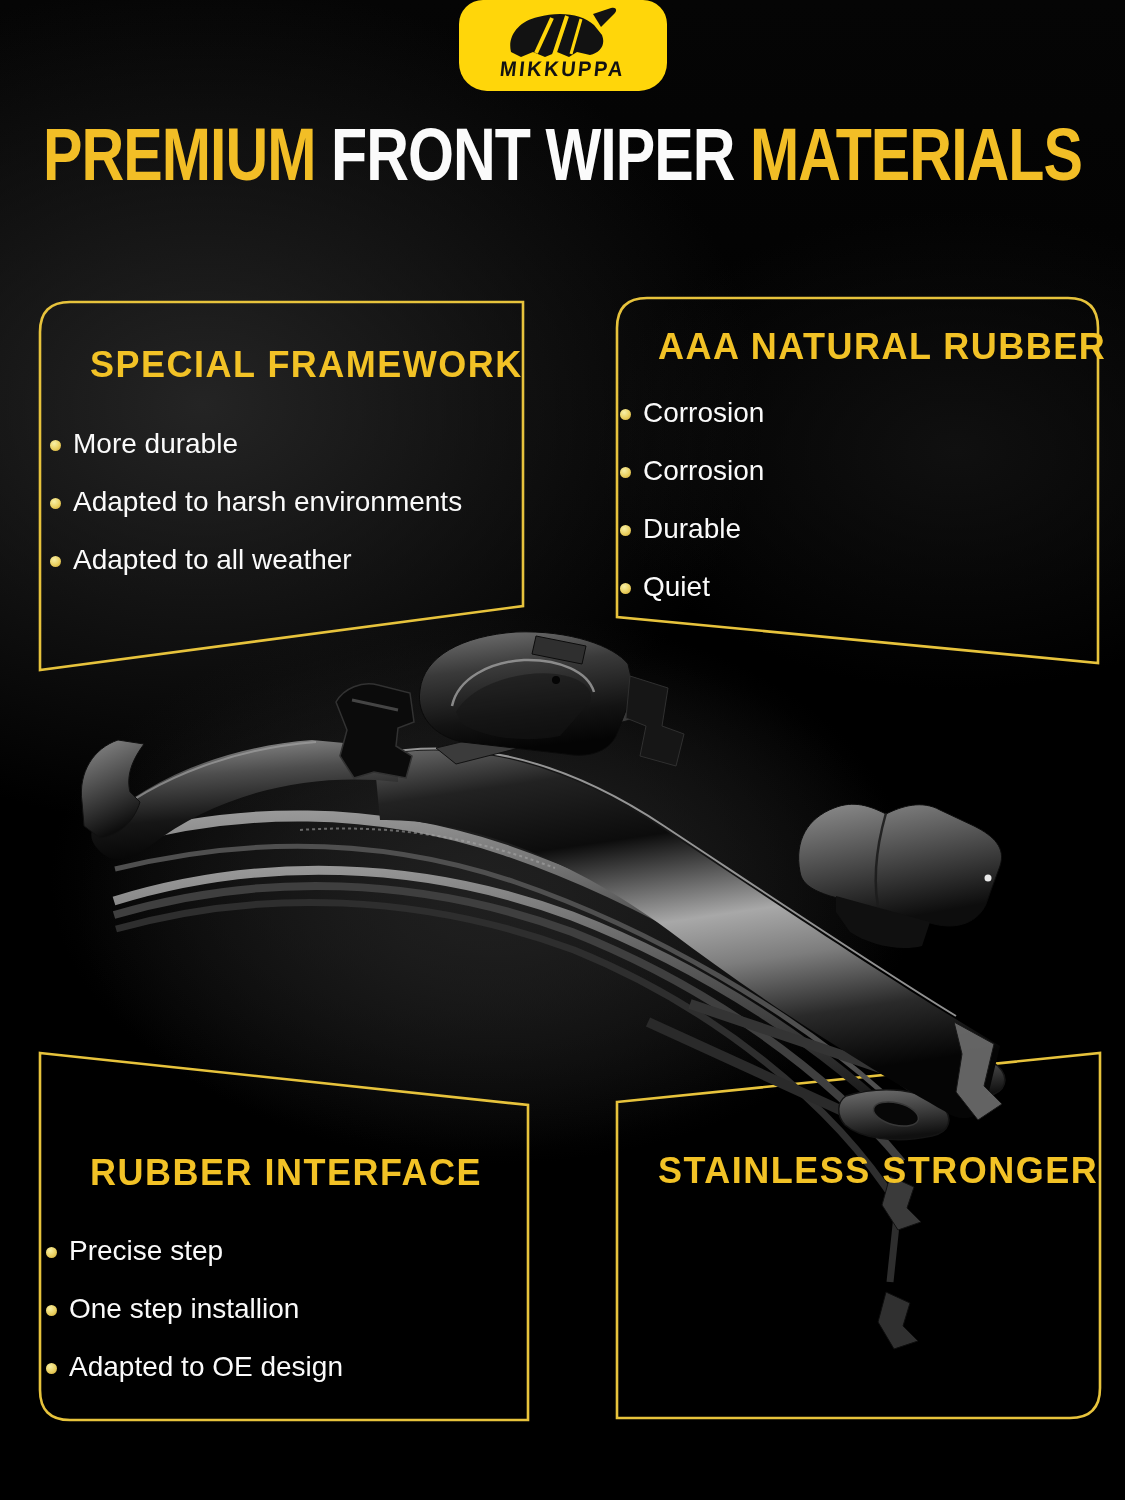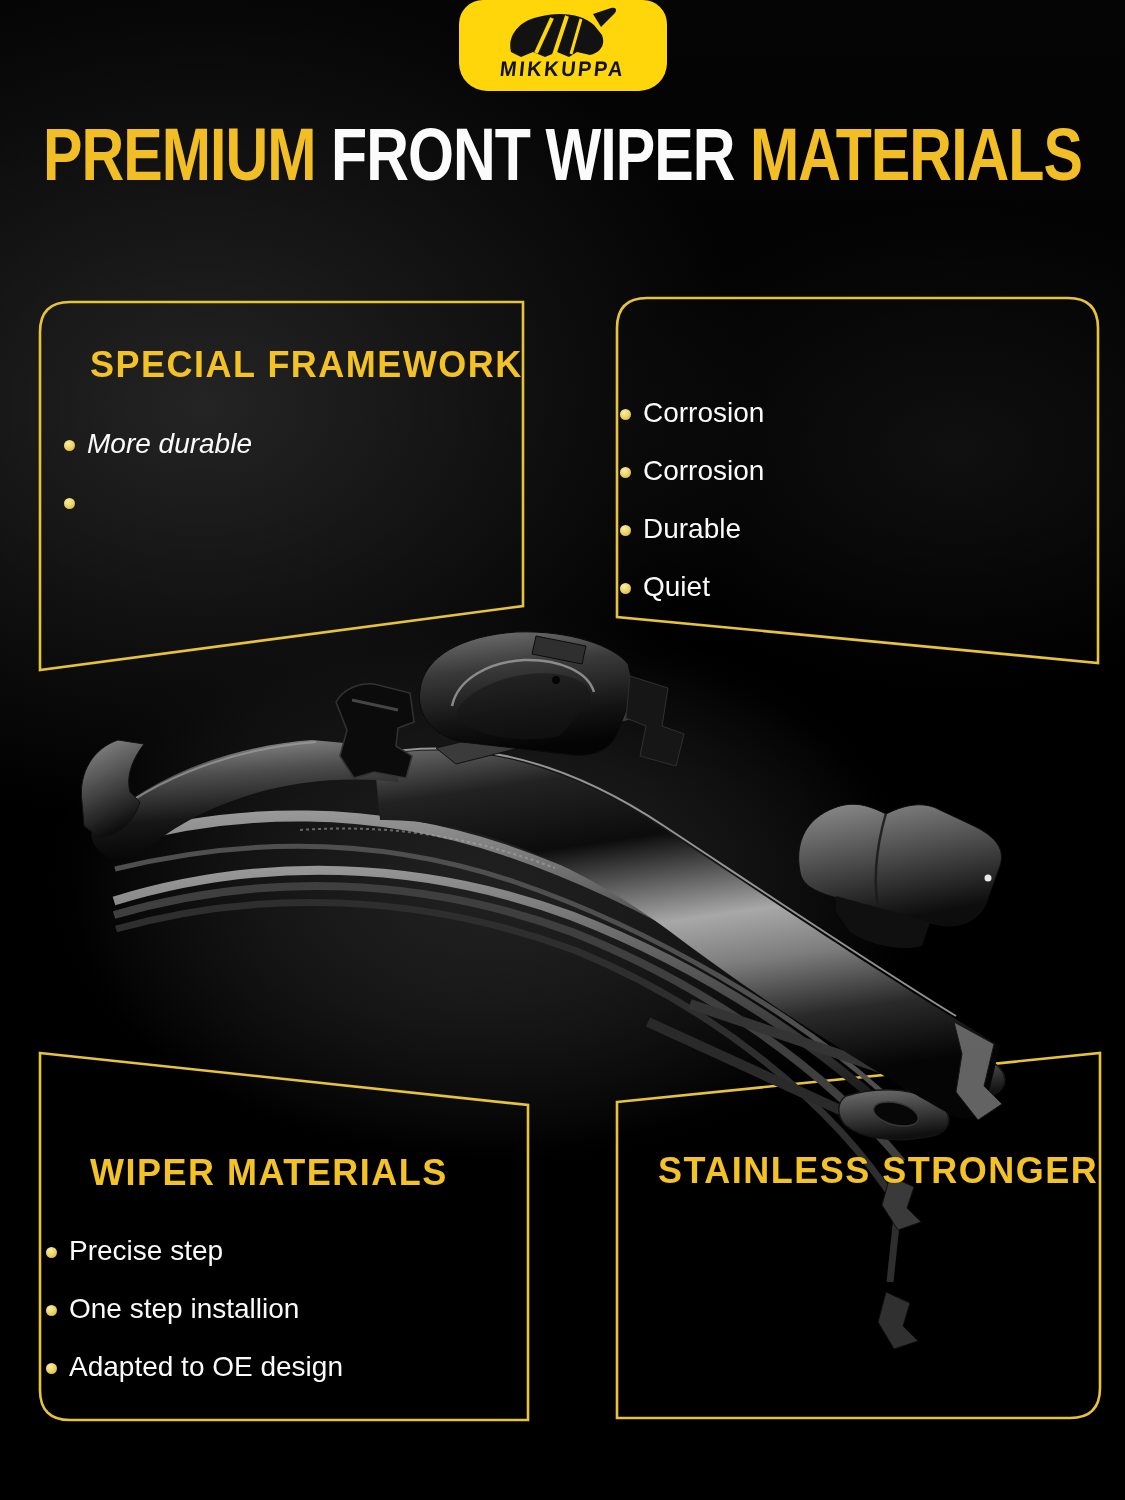--- a/index.html
+++ b/index.html
@@ -35,21 +35,21 @@
   
   .panel-title{
     position:absolute;color:#F2C226;font-weight:700;font-size:36px;
     letter-spacing:1.5px;white-space:nowrap;margin-left:28px;
   }
   .t1{left:62px;top:344px;}
   .t2{left:630px;top:326px;}
   .t3{left:62px;top:1152px;}
   .t4{left:630px;top:1150px;}
   ul.feats{position:absolute;list-style:none;margin:0;padding:0;}
-  .l1{left:64px;top:415px;font-style:italic;}
+  .l1{left:50px;top:415px;}
   .l2{left:620px;top:384px;}
   .l3{left:46px;top:1222px;}
   .l4{left:620px;top:1208px;}
   ul.feats li{
     height:58px;display:flex;align-items:center;white-space:nowrap;
   }
   .dot{
     width:11px;height:11px;border-radius:50%;flex:0 0 11px;margin-right:12px;
     background:radial-gradient(circle at 38% 32%, #F8F0A6 0%, #EAD061 55%, #CBA32E 100%);
     align-self:center;margin-top:2px;
@@ -196,43 +196,49 @@
   </div>
 
   <div class="panel-title t1">SPECIAL FRAMEWORK</div>
   <ul class="feats l1">
     <li>
         <span class="dot"></span>
         <span class="feat-text">More durable</span>
       </li>
     <li>
         <span class="dot"></span>
+        <span class="feat-text">Adapted to harsh environments</span>
+      </li>
+    <li>
+        <span class="dot"></span>
+        <span class="feat-text">Adapted to all weather</span>
       </li>
   </ul>
 
+  <div class="panel-title t2">AAA NATURAL RUBBER</div>
   <ul class="feats l2">
     <li>
         <span class="dot"></span>
         <span class="feat-text">Corrosion</span>
       </li>
     <li>
         <span class="dot"></span>
         <span class="feat-text">Corrosion</span>
       </li>
     <li>
         <span class="dot"></span>
         <span class="feat-text">Durable</span>
       </li>
     <li>
         <span class="dot"></span>
         <span class="feat-text">Quiet</span>
       </li>
   </ul>
 
-  <div class="panel-title t3">WIPER MATERIALS</div>
+  <div class="panel-title t3">RUBBER INTERFACE</div>
   <ul class="feats l3">
     <li>
         <span class="dot"></span>
         <span class="feat-text">Precise step</span>
       </li>
     <li>
         <span class="dot"></span>
         <span class="feat-text">One step installion</span>
       </li>
     <li>

